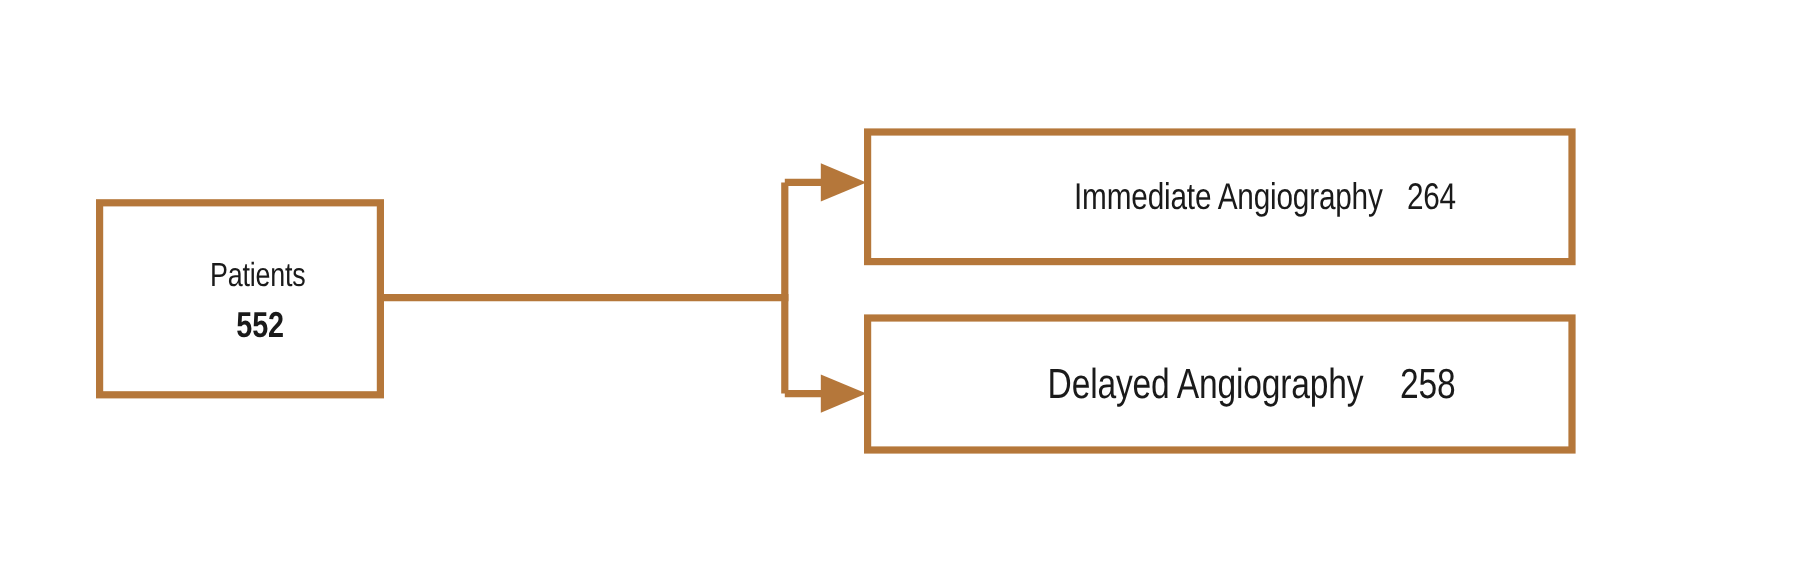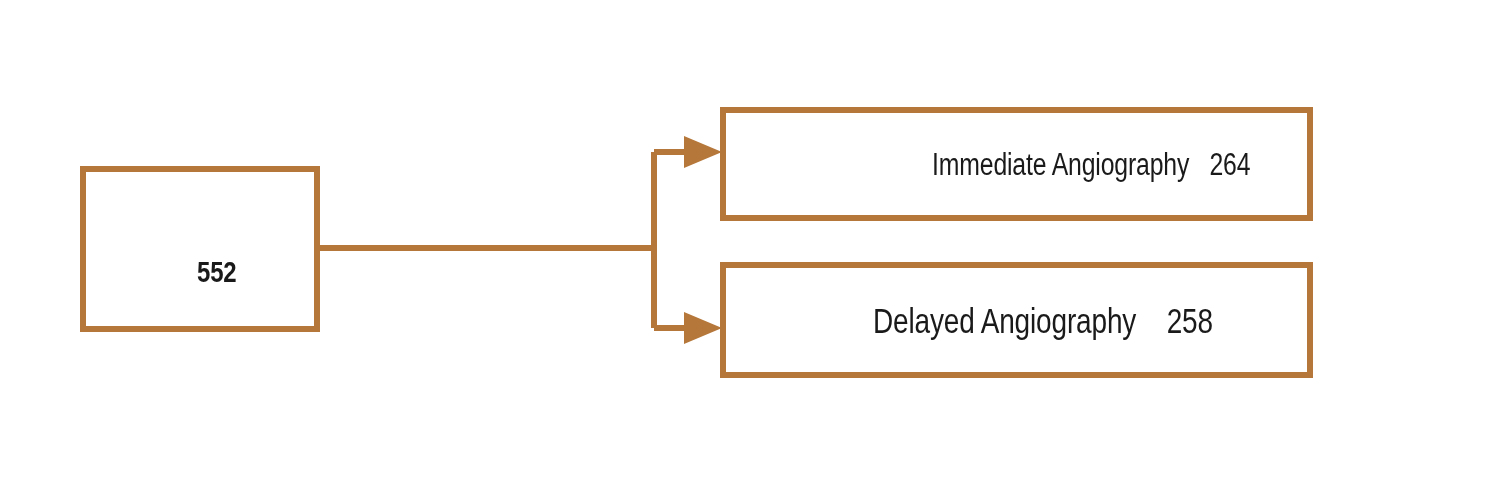--- a/index.html
+++ b/index.html
@@ -53,21 +53,21 @@
     transform: scaleX(0.80);
     transform-origin: center center;
   }
   .lbl.bold { font-weight: 700; text-align: right; }
 
   
   #patients-label   { left: 200px; top: 229px; font-size: 28px; }
   #patients-count   { left: 200px; top: 272px; font-size: 30px; }
   #edge-label-text  { left: 489px; top: 224px; font-size: 28px; }
   #edge-label-count { left: 487px; top: 277px; font-size: 28px; }
-  #immediate-text   { left: 1074px; top: 164px; font-size: 31px; }
+  #immediate-text   { left: 1037px; top: 164px; font-size: 31px; }
   #delayed-text     { left: 1024px; top: 320px; font-size: 35px; }
 </style>
 </head>
 <body>
 
 <div id="canvas">
 
   <svg class="flow" viewBox="0 0 1512 482">
 
     <rect class="node-box" x="83" y="169" width="234" height="160"></rect>
@@ -83,20 +83,23 @@
     <line class="connector" x1="654" y1="328" x2="690" y2="328"></line>
 
     <polygon class="arrow-head" points="684,312 722,328 684,344"></polygon>
 
     <rect class="node-box" x="723" y="110" width="587" height="108"></rect>
 
     <rect class="node-box" x="723" y="265" width="587" height="110"></rect>
 
   </svg>
 
+  <div class="lbl" id="patients-label">
+    <span class="lbl-inner">Patients</span>
+  </div>
   <div class="lbl bold" id="patients-count">
     <span class="lbl-inner">552</span>
   </div>
 
 
   <div class="lbl" id="immediate-text">
     <span class="lbl-inner">Immediate Angiography   264</span>
   </div>
   <div class="lbl" id="delayed-text">
     <span class="lbl-inner">Delayed Angiography    258</span>

